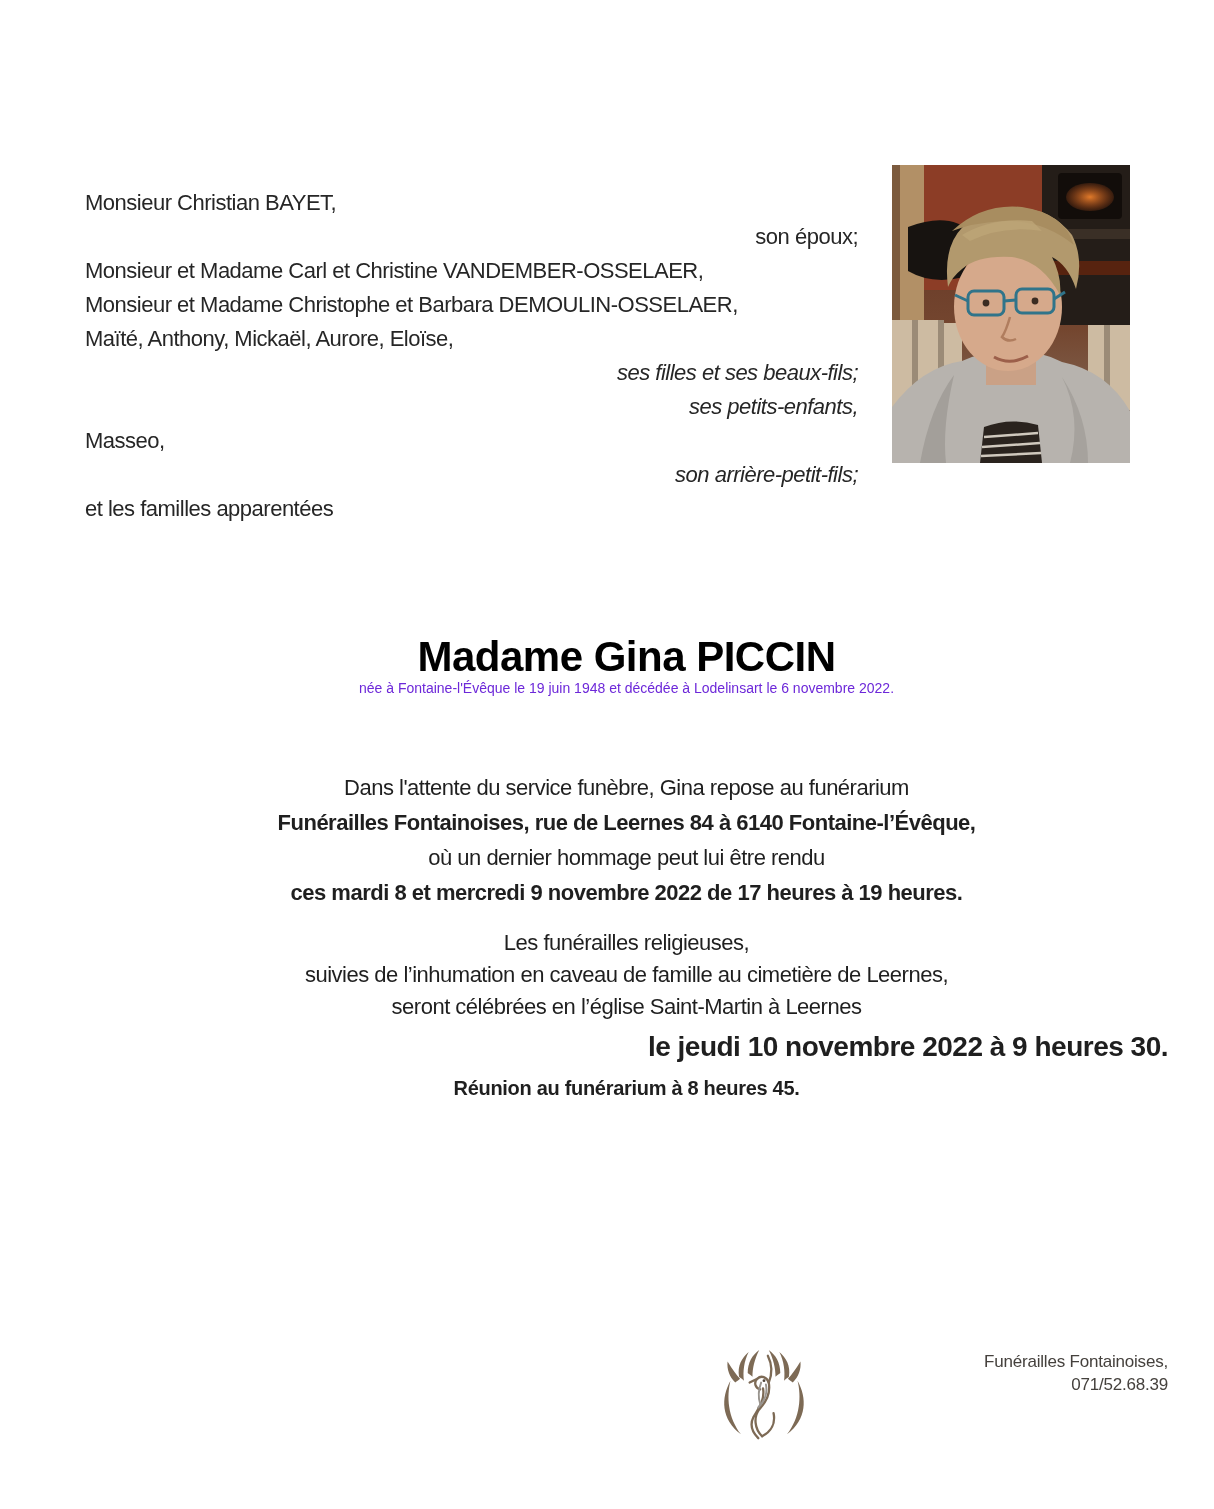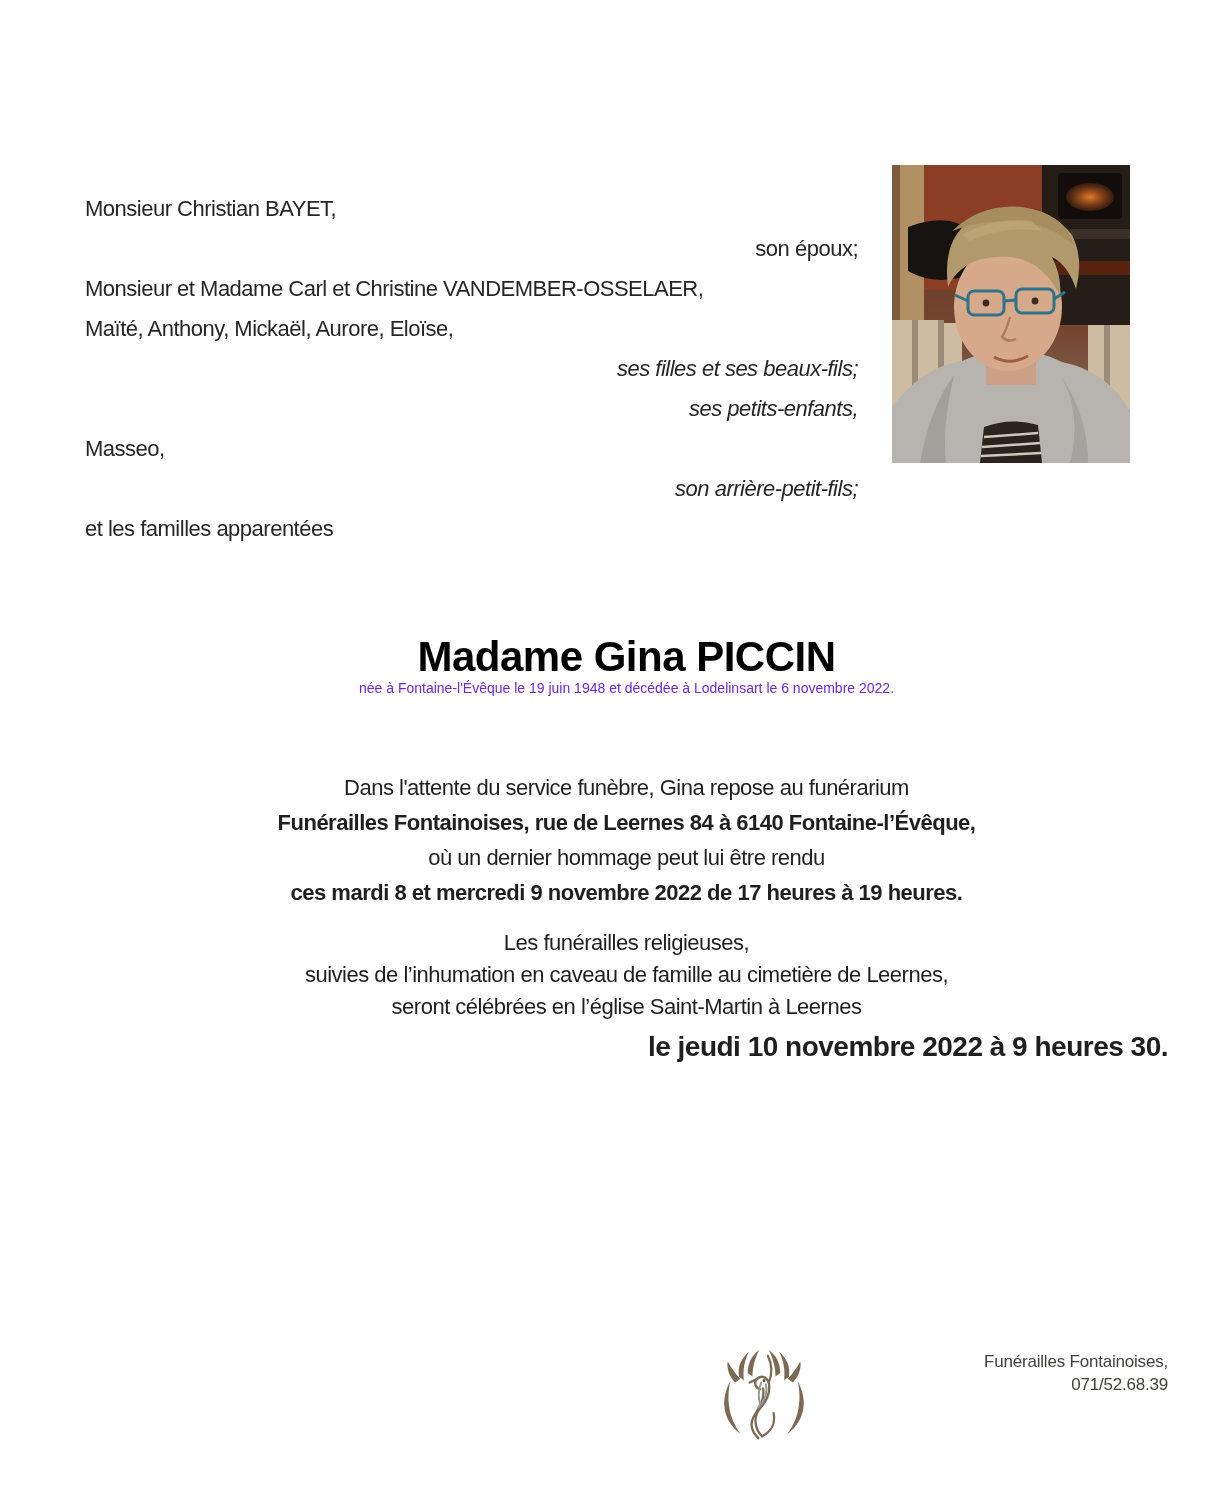--- a/index.html
+++ b/index.html
@@ -18,21 +18,21 @@
   .family-block {
     position: absolute;
     left: 85px;
     top: 186px;
     width: 773px;
     font-size: 22px;
     letter-spacing: -0.5px;
     line-height: 34px;
     color: #262626;
   }
-  .family-block .line { white-space: nowrap; margin-top: 6px; }
+  .family-block .line { white-space: nowrap; }
   .family-block .right { text-align: right; }
   .family-block .italic { font-style: italic; }
 
   
   .photo {
     position: absolute;
     left: 892px;
     top: 165px;
     width: 238px;
     height: 298px;
@@ -129,20 +129,21 @@
 </style>
 </head>
 <body>
 
 <div class="page">
 
   <div class="family-block">
     <div class="line">Monsieur Christian BAYET,</div>
     <div class="line right">son époux;</div>
     <div class="line">Monsieur et Madame Carl et Christine VANDEMBER-OSSELAER,</div>
+    <div class="line">Monsieur et Madame Christophe et Barbara DEMOULIN-OSSELAER,</div>
     <div class="line">Maïté, Anthony, Mickaël, Aurore, Eloïse,</div>
     <div class="line right italic">ses filles et ses beaux-fils;</div>
     <div class="line right italic">ses petits-enfants,</div>
     <div class="line">Masseo,</div>
     <div class="line right italic">son arrière-petit-fils;</div>
     <div class="line">et les familles apparentées</div>
   </div>
 
   <div class="photo">
     <svg viewBox="0 0 238 298" width="238" height="298">
@@ -217,20 +218,21 @@
     <div class="b">ces mardi 8 et mercredi 9 novembre 2022 de 17 heures à 19 heures.</div>
   </div>
 
   <div class="center-col funeral-block">
     <div>Les funérailles religieuses,</div>
     <div>suivies de l’inhumation en caveau de famille au cimetière de Leernes,</div>
     <div>seront célébrées en l’église Saint-Martin à Leernes</div>
   </div>
   <div class="center-col date-line">le jeudi 10 novembre 2022 à 9 heures 30.</div>
   <div class="center-col meeting-block">
+    <div>Réunion au funérarium à 8 heures 45.</div>
   </div>
 
 
   <div class="footer-logo">
     <svg viewBox="0 0 100 96" width="96" height="92">
       <g fill="#7d6a55">
         <path d="M15,32 C5,50 5,72 26,88 C12,70 11,48 15,32 Z"></path>
         <path d="M85,32 C95,50 95,72 74,88 C88,70 89,48 85,32 Z"></path>
         <path d="M20,34 C14,28 11,20 12,12 C17,20 21,26 25,30 C23,32 21,33 20,34 Z"></path>
         <path d="M80,34 C86,28 89,20 88,12 C83,20 79,26 75,30 C77,32 79,33 80,34 Z"></path>

